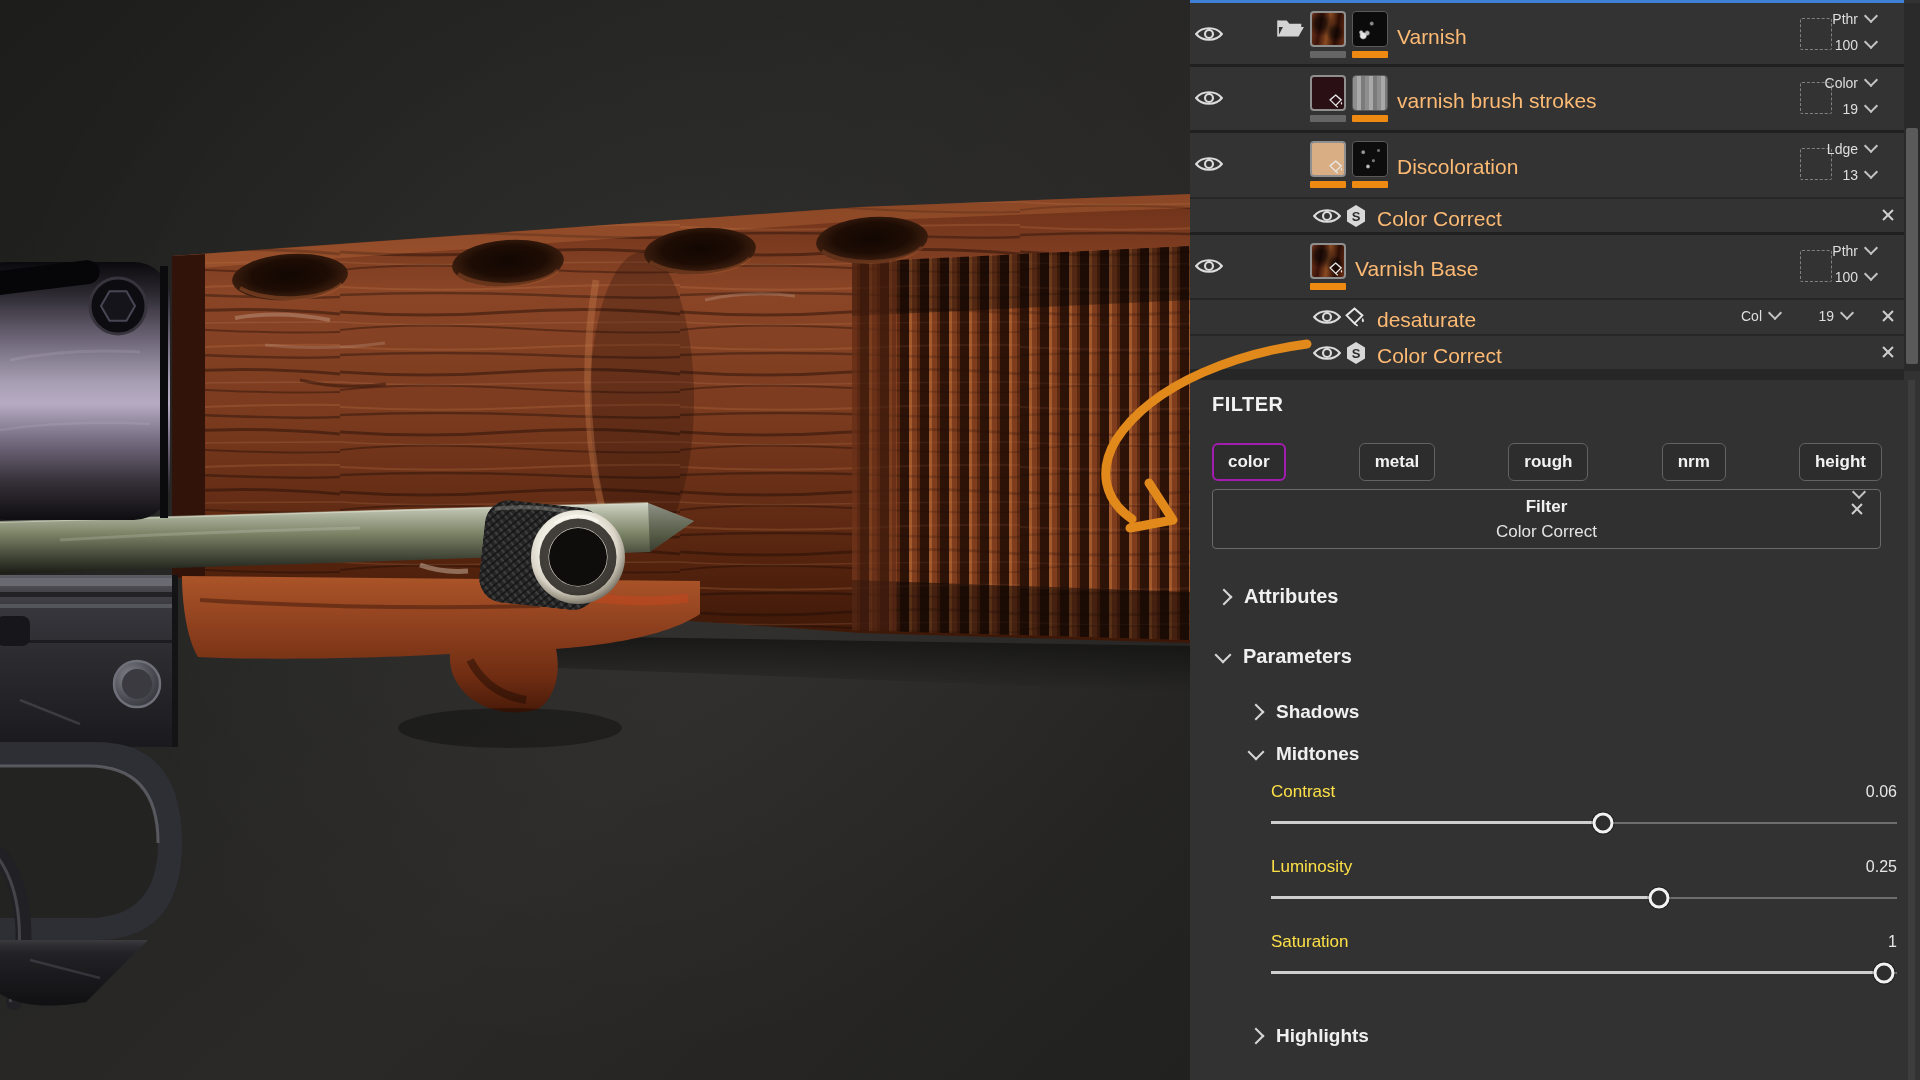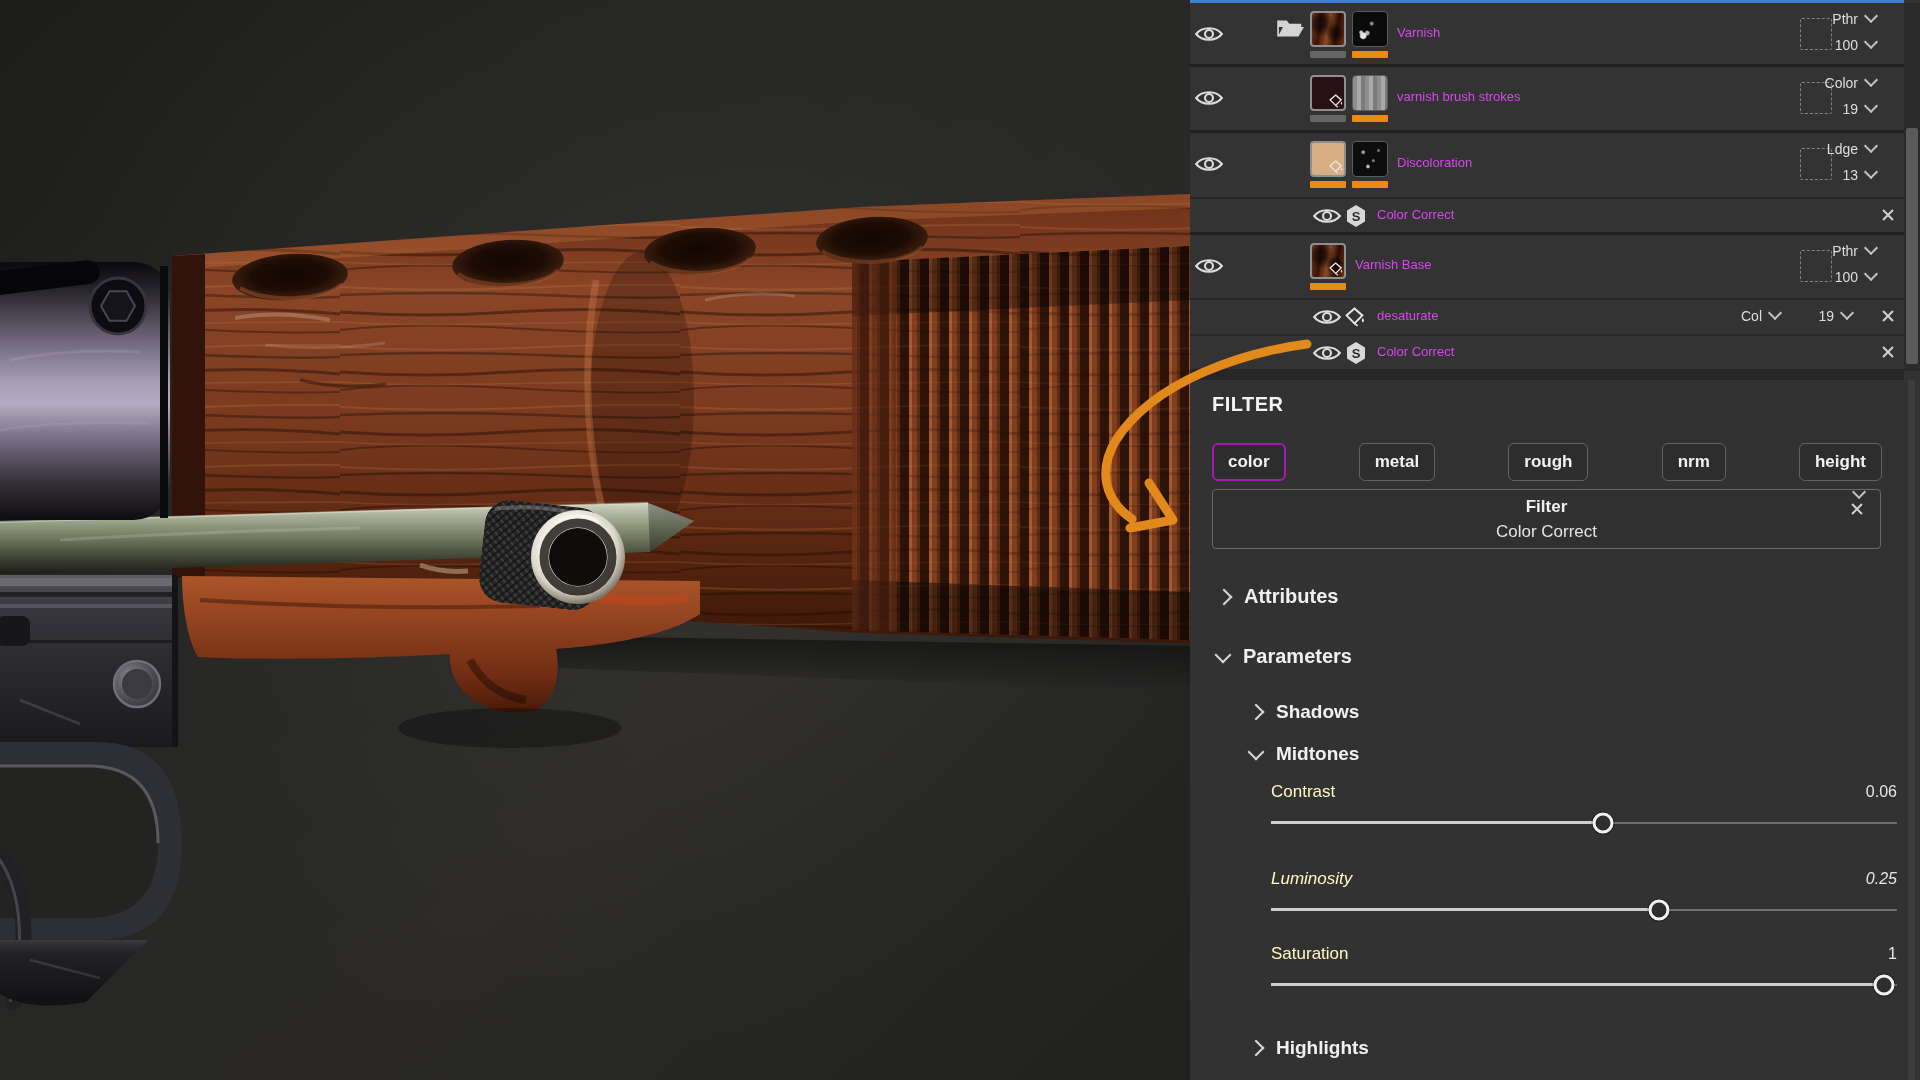--- a/index.html
+++ b/index.html
@@ -54,21 +54,21 @@
      radial-gradient(circle at 24% 60%,#cfcfcf 0 1.2px,transparent 2.5px);}
   .t-speckle{background-color:#0d0d0d;background-image:
      radial-gradient(circle at 30% 30%,#9a9a9a 0 1.2px,transparent 2.4px),
      radial-gradient(circle at 60% 55%,#7a7a7a 0 1px,transparent 2px),
      radial-gradient(circle at 44% 72%,#bdbdbd 0 1.2px,transparent 2.4px),
      radial-gradient(circle at 75% 25%,#6a6a6a 0 1px,transparent 2px);}
   .t-maroon{background:#2a1014;}
   .t-stripes{background:repeating-linear-gradient(90deg,#8e8e8e 0 4px,#a9a9a9 4px 8px,#7b7b7b 8px 12px);}
   .t-tan{background:#d9ae85;}
 
-  .row-label{position:absolute;font-size:13px;color:#d946ef;white-space:nowrap;}
+  .row-label{position:absolute;font-size:21px;color:#fdba74;white-space:nowrap;}
   .main-label{left:207px;top:22px;} .main-label.single{left:165px;}
   .sub-label{left:187px;top:8px;}
   .sub-icon{position:absolute;left:155px;top:5px;width:22px;height:24px;}
 
   .dashed-box{position:absolute;left:610px;top:15px;width:30px;height:30px;
               border:1px dashed #8f8f8f;border-radius:2px;opacity:.85;}
   .blend-line{position:absolute;right:28px;font-size:14px;color:#dedede;text-align:right;}
   .bl-top{top:8px;} .bl-bot{top:34px;}
   .chev{display:inline-block;width:8px;height:8px;border-right:2px solid #c4c4c4;
         border-bottom:2px solid #c4c4c4;}
@@ -104,24 +104,24 @@
   .acc-chev.closed{transform:rotate(-45deg);}
   .h-attributes{margin:36px 0 0 28px;font-size:20px;}
   .h-parameters{margin:37px 0 0 27px;font-size:20px;}
   .h-sub{margin-left:60px;font-size:19px;}
   .h-shadows{margin-top:33px;}
   .h-midtones{margin-top:20px;}
   .h-highlights{margin-top:40px;}
 
   .params{margin-left:81px;width:626px;}
   .param-head{display:flex;justify-content:space-between;align-items:baseline;}
-  .plabel{font-size:17px;color:#fef9c3;}
+  .plabel{font-size:17px;color:#fde047;}
   .pvalue{font-size:16px;color:#e6e6e6;}
   .p-contrast{margin-top:17px;}
-  .p-luminosity{margin-top:34px;font-style:italic;}
+  .p-luminosity{margin-top:22px;}
   .p-saturation{margin-top:22px;}
   .slider{position:relative;height:24px;margin-top:9px;cursor:pointer;}
   .track{position:absolute;left:0;right:0;top:11px;height:2px;background:#6e6e6e;}
   .fill{position:absolute;left:0;top:10px;height:3px;background:#cfcfcf;}
   .knob{position:absolute;top:12px;width:15px;height:15px;border:3.5px solid #f2f2f2;
         border-radius:50%;background:#2e2e2e;transform:translate(-50%,-50%);
         box-shadow:0 0 0 1px rgba(0,0,0,.35);}
 </style>
 </head>
 <body>

